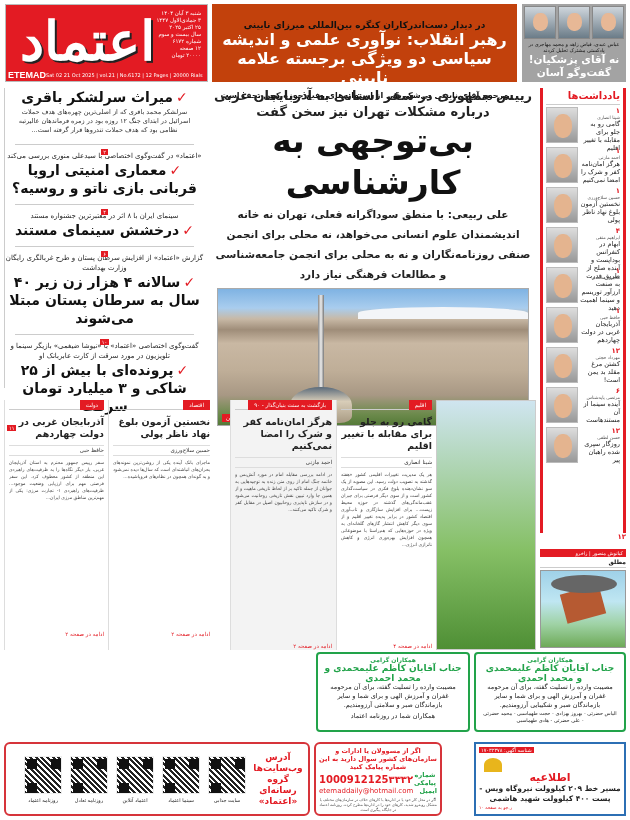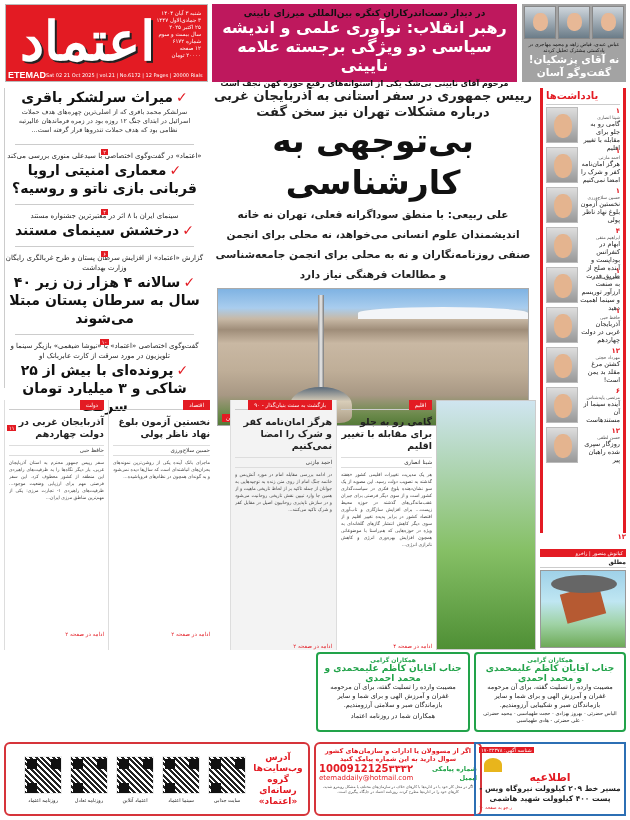--- a/index.html
+++ b/index.html
@@ -6,21 +6,21 @@
 html,body{width:630px;height:820px;overflow:hidden;background:#fff}
 body{font-family:"DejaVu Sans",sans-serif;color:#1a1a1a;direction:rtl;position:relative}
 .abs{position:absolute}
 
 #masthead{left:5px;top:4px;width:203px;height:78px;background:#e31b23;border:1px solid #bbb;direction:ltr}
 #logo{position:absolute;left:14px;top:6px;font-family:"DejaVu Serif",serif;font-size:54px;font-weight:bold;color:#fff;letter-spacing:-4px;text-shadow:2px 2px 0 #222;line-height:60px}
 #dateline{position:absolute;right:6px;top:5px;font-size:5.5px;color:#fff;text-align:right;line-height:7px;direction:rtl}
 #brandbar{position:absolute;left:0;bottom:0;width:100%;height:12px;background:#e31b23;color:#fff;font-size:5px;padding-left:2px;display:flex;align-items:center;gap:0;white-space:nowrap;overflow:hidden}
 #brandbar b{font-size:9px;font-family:"Liberation Sans",sans-serif}
 
-#banner{left:212px;top:4px;width:305px;height:78px;background:#be185d;padding:4px 6px;text-align:center}
+#banner{left:212px;top:4px;width:305px;height:78px;background:#c2410c;padding:16px 6px;text-align:center}
 #banner .kicker{font-size:9px;font-weight:bold;color:#111}
 #banner .head{font-size:16px;font-weight:bold;color:#fff;line-height:19px}
 #banner .sub{font-size:8px;font-weight:bold;color:#111;margin-top:4px}
 #promo{left:522px;top:4px;width:104px;height:78px;background:#a3a3a3;padding:2px}
 #promo .faces{display:flex;gap:2px;height:33px}
 #promo .face{flex:1;background:linear-gradient(#cfd6dc,#6b7c88);border:1px solid #888;position:relative;overflow:hidden}
 #promo .face::after{content:"";position:absolute;left:25%;top:18%;width:50%;height:60%;border-radius:45%;background:#e7b896}
 #promo .cap{font-size:5px;color:#111;text-align:center;margin-top:2px;line-height:6px}
 #promo .title{font-size:10.5px;color:#fff;text-align:center;line-height:13px;font-weight:bold}
 .pgnum{display:inline-block;background:#e31b23;color:#fff;font-size:5px;padding:0 2px;line-height:6px}
@@ -39,21 +39,21 @@
 #lead .hl{font-size:33px;font-weight:900;line-height:42px;color:#111;letter-spacing:-1px}
 #lead .quote{font-size:10.5px;font-weight:bold;line-height:20px;color:#222}
 #photo{margin:4px auto 0;width:312px;height:138px;position:relative;overflow:hidden;border:1px solid #aaa;
  background:linear-gradient(180deg,#7fb3e3 0%,#a9cdee 14%,#c8b9a6 22%,#9f8d79 30%,#c9b8a3 40%,#bfae98 60%,#a89884 78%,#6c8a4c 92%,#557a38 100%)}
 #photo .snow{position:absolute;left:140px;top:18px;width:170px;height:12px;background:#f3f5f8;border-radius:50% 50% 0 0}
 #photo .tower{position:absolute;left:100px;top:6px;width:6px;height:100px;background:linear-gradient(90deg,#888,#eee,#777)}
 #photo .pod{position:absolute;left:72px;top:98px;width:62px;height:36px;border-radius:50% 50% 20% 20%;background:linear-gradient(#5a6a7a,#d8cdb8 40%,#a89a82)}
 #photo .credit{position:absolute;left:4px;bottom:3px;background:#e31b23;color:#fff;font-size:5.5px;padding:1px 4px;direction:rtl}
 
 #notes{left:540px;top:88px;width:86px;height:445px;border-right:3px solid #e31b23;border-left:3px solid #e31b23;padding:0 3px}
-#notes .ntitle{font-size:10px;font-weight:bold;color:#e31b23;text-align:left;border-bottom:1px solid #ccc;line-height:16px}
+#notes .ntitle{font-size:10px;font-weight:bold;color:#e31b23;text-align:right;border-bottom:1px solid #ccc;line-height:16px}
 .note{display:flex;gap:2px;height:38px;margin-top:2px;align-items:flex-start}
 .note .ntext{flex:1;text-align:right}
 .note .npg{color:#e31b23;font-size:7px;font-weight:bold;line-height:8px}
 .note .nauth{font-size:4.5px;color:#555;line-height:5px}
 .note .nhead{font-size:6.5px;line-height:8px;color:#222}
 .note .nphoto{width:32px;height:36px;background:linear-gradient(#ddd,#999);border:1px solid #bbb;position:relative;overflow:hidden}
 .note .nphoto::after{content:"";position:absolute;left:7px;top:6px;width:18px;height:24px;border-radius:45%;background:#e4b48f}
 #cartoon{left:540px;top:533px;width:86px;height:110px}
 #cartoon .bar{background:#e31b23;color:#fff;font-size:5px;padding:1px 3px;margin-top:8px}
 #cartoon .lbl{font-size:6px;font-weight:bold;border-bottom:1px solid #ccc;line-height:10px}
@@ -79,21 +79,21 @@
 #qrbox .qrtitle{font-size:9px;font-weight:bold;color:#e31b23;text-align:center;line-height:11px;width:52px}
 .qr{width:42px;text-align:center}
 .qr .code{width:38px;height:38px;margin:0 auto;
  background:
   linear-gradient(#111,#111) 2px 2px/10px 10px no-repeat,
   linear-gradient(#111,#111) 26px 2px/10px 10px no-repeat,
   linear-gradient(#111,#111) 2px 26px/10px 10px no-repeat,
   repeating-linear-gradient(45deg,#222 0 2px,#fff 2px 4px),
   #fff;border:1px solid #eee}
 .qr .qlabel{font-size:5px;color:#222;margin-top:3px}
-#sms{left:314px;top:742px;width:168px;height:74px;border:2px solid #d6343a;border-radius:6px;padding:3px;text-align:center}
+#sms{left:314px;top:742px;width:128px;height:74px;border:2px solid #d6343a;border-radius:6px;padding:3px;text-align:center}
 #sms .s1{font-size:6.5px;font-weight:bold;color:#e31b23;line-height:8px}
 #sms .row{display:flex;justify-content:space-between;align-items:center;font-size:6.5px}
 #sms .num{font-size:10px;font-weight:bold;color:#e31b23;direction:ltr}
 #sms .lbl{color:#22a34a;font-weight:bold}
 #sms .mail{color:#e31b23;direction:ltr;font-size:7px}
 #sms .note{display:block;font-size:3.8px;color:#555;line-height:5px;height:auto}
 #notice{left:474px;top:742px;width:152px;height:74px;border:2px solid #2c6fb4;padding:3px;text-align:center;position:absolute}
 #notice .code{position:absolute;left:3px;top:3px;background:#e31b23;color:#fff;font-size:5px;padding:0 2px}
 #notice .nt{font-size:11px;font-weight:bold;color:#e31b23;margin-top:24px}
 #notice .nb{font-size:7.5px;font-weight:bold;color:#222;line-height:10px}

